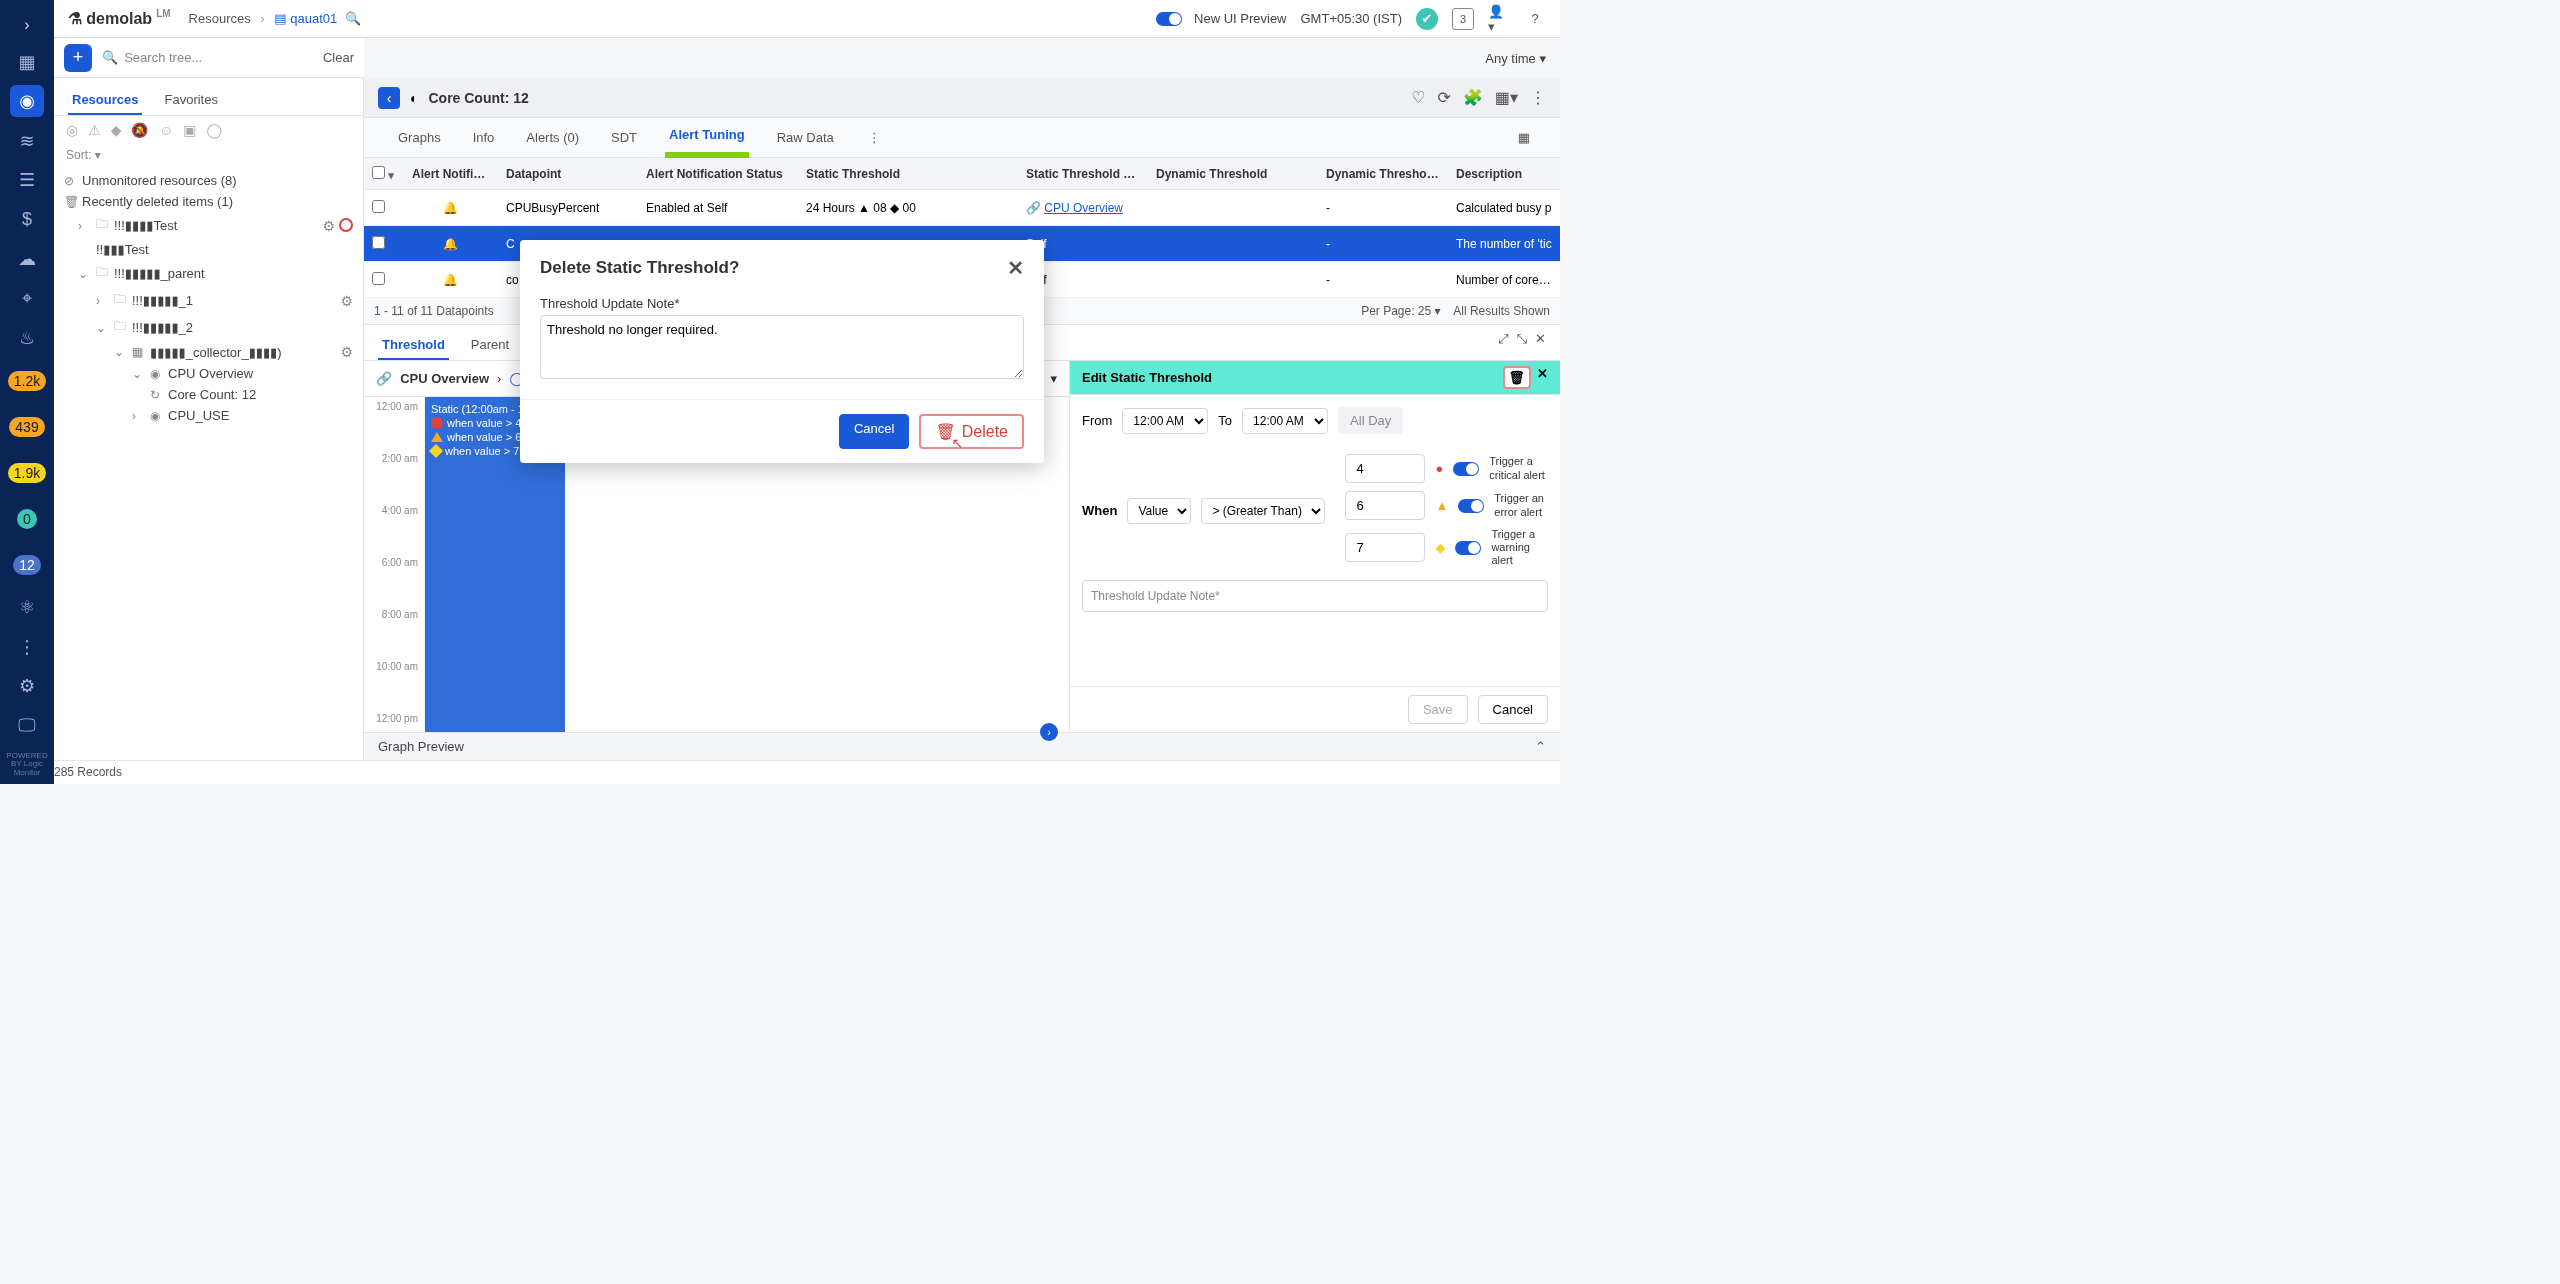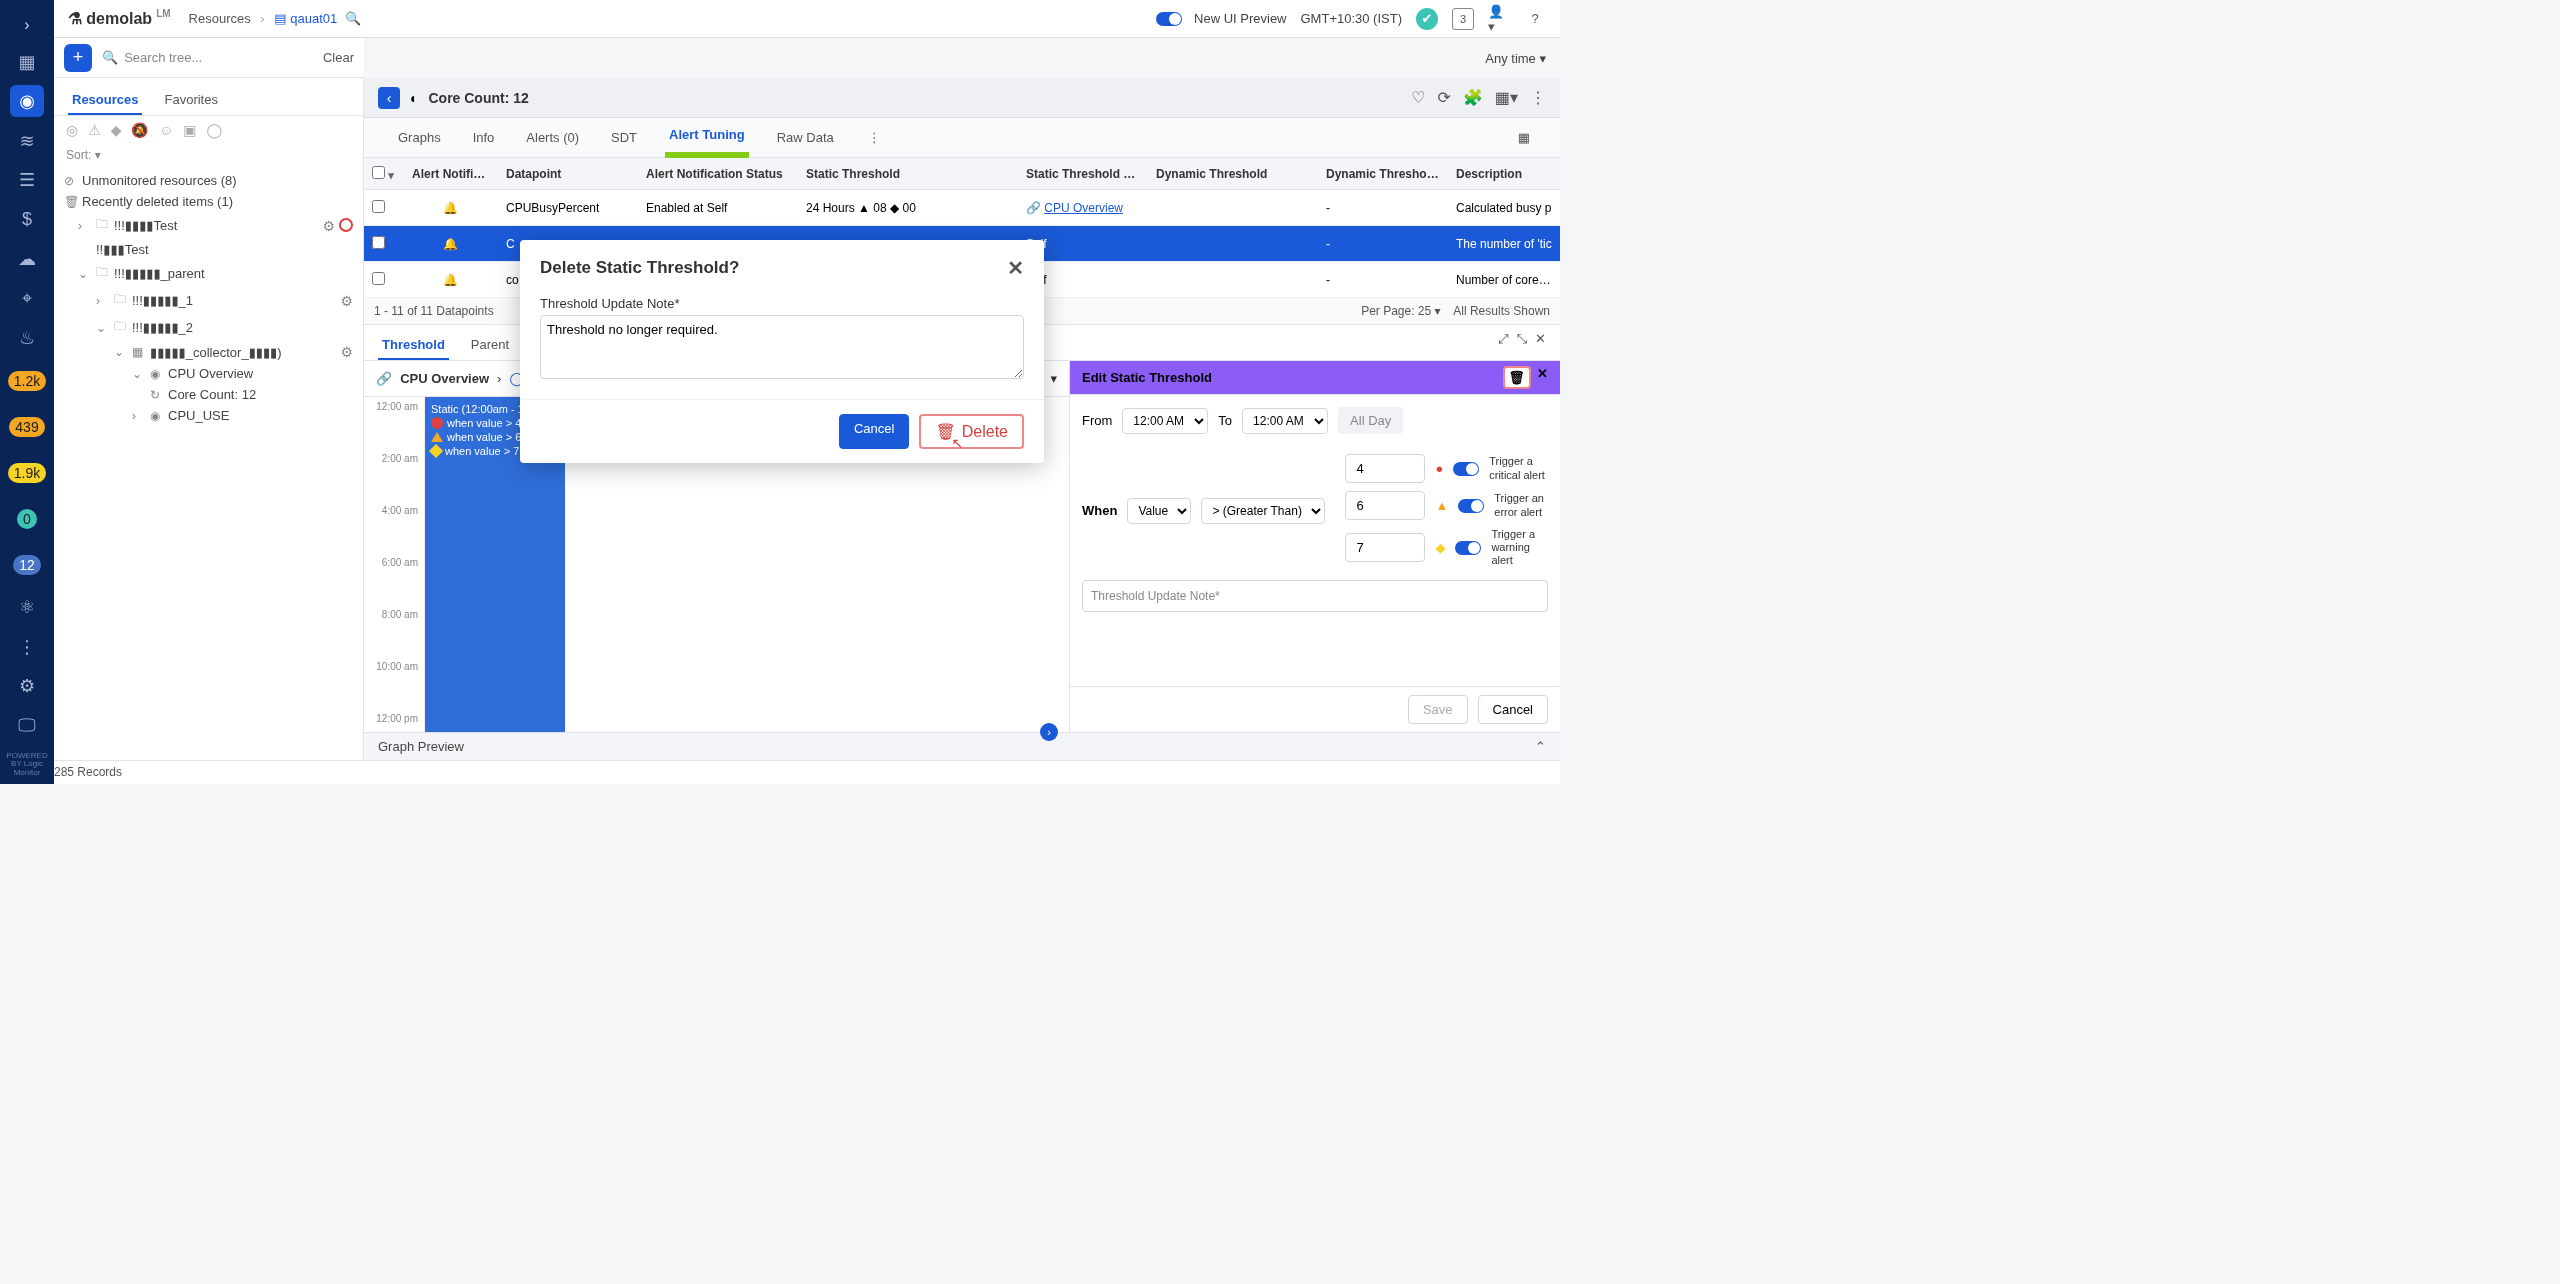--- a/index.html
+++ b/index.html
@@ -93,21 +93,21 @@
 .schedule .times { width:60px; font-size:10px; color:#888; text-align:right; padding-top:4px; }
 .schedule .times div { height:52px; padding-right:6px; }
 .schedule .grid { flex:1; position:relative; border-left:1px solid #eef0f4; }
 .schedule .block { position:absolute; left:0; width:140px; top:0; bottom:0; background:#2f6ed9; color:#fff; font-size:11px; padding:6px; }
 .schedule .block .line { display:flex; align-items:center; gap:4px; margin:2px 0; }
 .schedule .ico-crit { width:12px; height:12px; background:#e04040; border-radius:50%; }
 .schedule .ico-err { width:0; height:0; border-left:6px solid transparent; border-right:6px solid transparent; border-bottom:10px solid #f5a623; }
 .schedule .ico-warn { width:10px; height:10px; background:#f5d423; transform:rotate(45deg); }
 
 .ws-right { width:490px; display:flex; flex-direction:column; font-size:13px; }
-.ws-right .panel-head { height:34px; display:flex; align-items:center; padding:0 12px; font-weight:600; border-bottom:1px solid #e0e4ea; background:#8b5cf6; }
+.ws-right .panel-head { height:34px; display:flex; align-items:center; padding:0 12px; font-weight:600; border-bottom:1px solid #e0e4ea; background:#5eead4; }
 .ws-right .panel-head .ricons { margin-left:auto; display:flex; gap:6px; }
 .ws-right .panel-head .del-highlight { border:2px solid #e88; padding:2px 4px; border-radius:4px; background:#fff; }
 .ws-right .panel-body { padding:12px; display:flex; flex-direction:column; gap:12px; flex:1; }
 .time-row { display:flex; align-items:center; gap:10px; }
 .all-day { background:#f0f2f6; padding:6px 12px; border-radius:4px; color:#888; }
 .trigger-row { display:flex; align-items:center; gap:10px; }
 .trigger-row .val { border:1px solid #d0d5de; padding:6px 10px; border-radius:4px; min-width:80px; }
 .trigger-row .sw { width:26px; height:14px; background:#1a5ad8; border-radius:7px; position:relative; }
 .trigger-row .sw::after { content:''; position:absolute; right:1px; top:1px; width:12px; height:12px; background:#fff; border-radius:50%; }
 .trigger-row .lbl { font-size:11px; color:#333; width:60px; line-height:1.2; }
@@ -173,21 +173,21 @@
     <span class="sep">›</span>
     <span style="color:#1a5ad8;">▤</span>
     <span class="link">qauat01</span>
     <span style="margin-left:4px;color:#888;">🔍</span>
   </div>
   <div class="right">
     <div class="toggle">
       <div class="toggle-sw"></div>
       <span>New UI Preview</span>
     </div>
-    <span>GMT+10:30 (IST)</span>
+    <span>GMT+05:30 (IST)</span>
     <div class="icon-btn" style="background:#3dc4b5;border-radius:50%;color:#fff;">✔</div>
     <div class="icon-btn" style="border:1px solid #888;border-radius:3px;font-size:11px;">
         <span>3</span>
       </div>
     <div class="icon-btn">👤▾</div>
     <div class="icon-btn">?</div>
   </div>
 </div>
 
 <div class="tree-bar">

